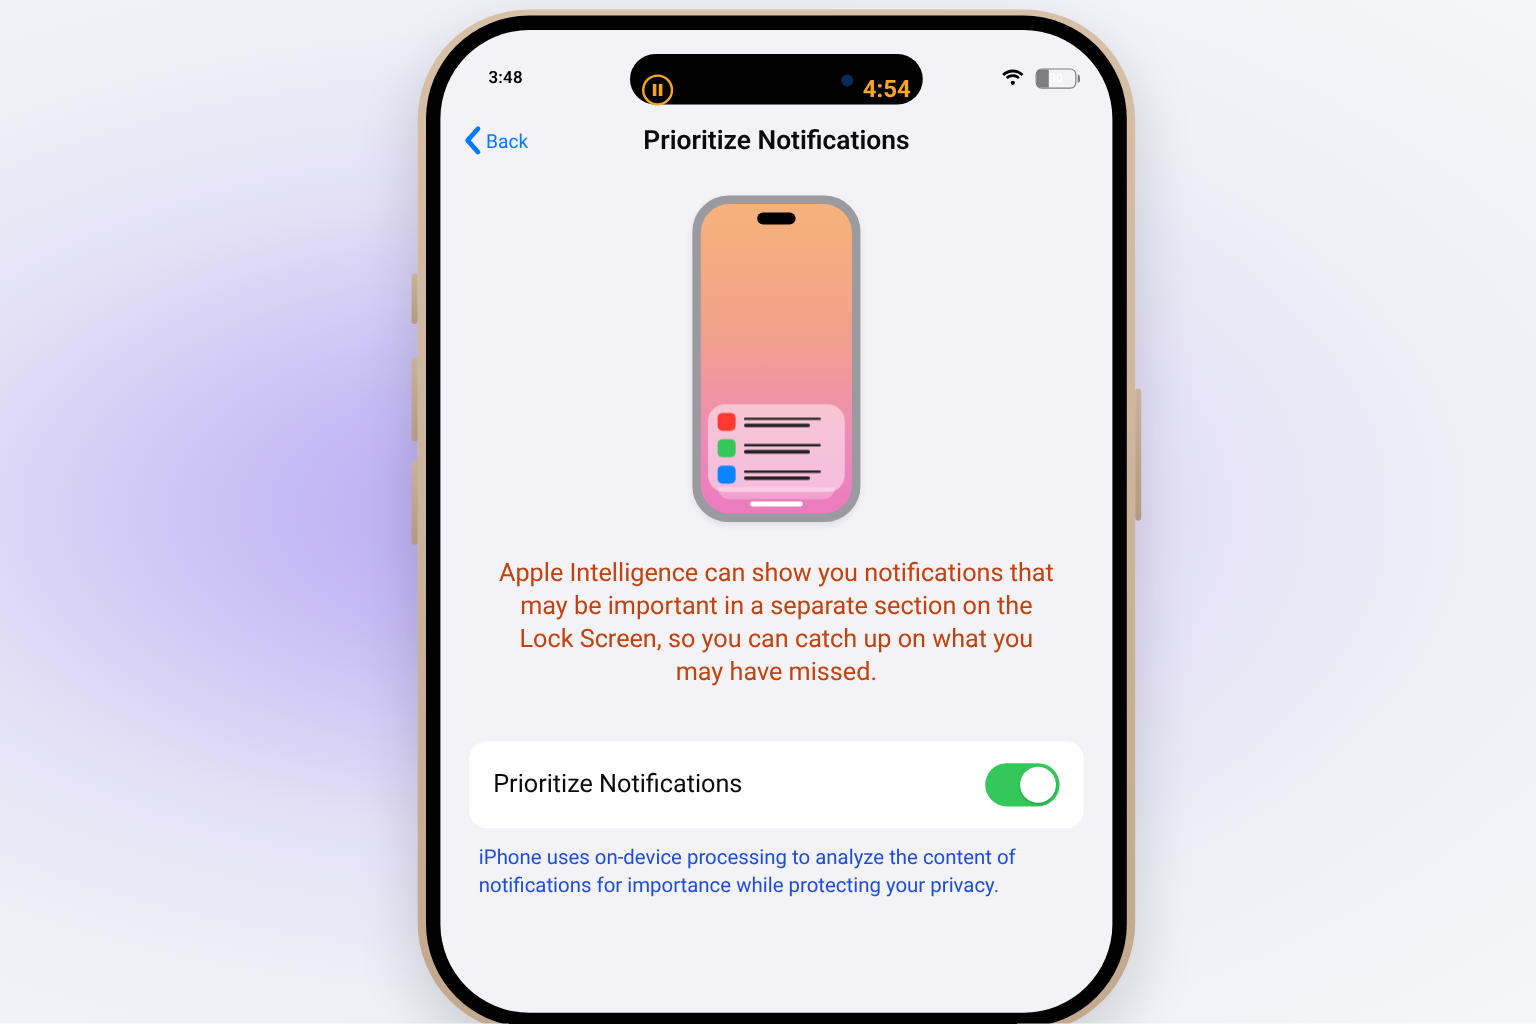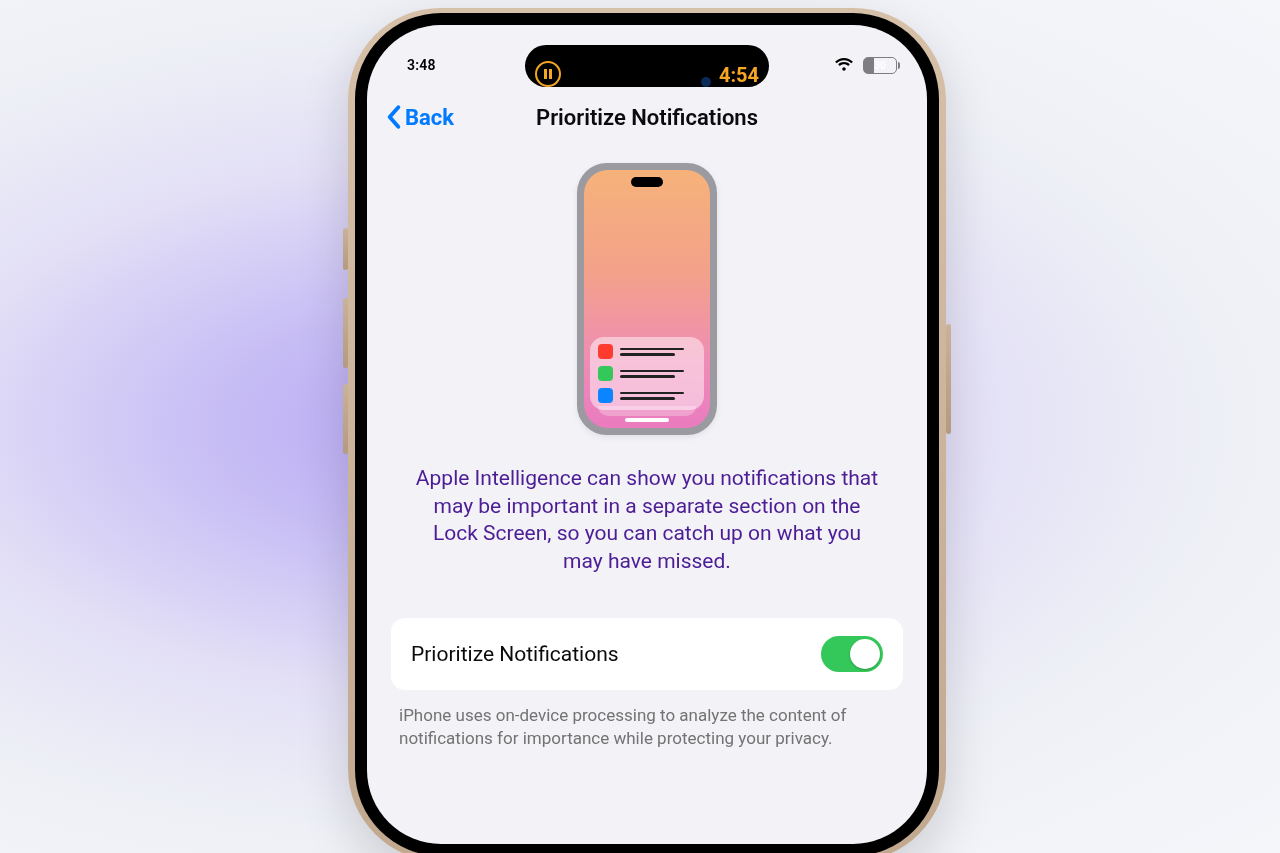--- a/index.html
+++ b/index.html
@@ -68,22 +68,22 @@
   .dynamic-island {
     position: absolute;
     left: 50%;
     transform: translateX(-50%);
     top: 20px;
     width: 244px;
     height: 42px;
     background: #000;
     border-radius: 24px;
     display:flex;
-    align-items:flex-end;
-    padding:0 10px;
+    align-items:flex-start;
+    padding:17px 10px;
     gap:8px;
   }
   .island-pause {
     width:26px;height:26px;border-radius:50%;border:2px solid #f5a623;display:flex;align-items:center;justify-content:center;color:#f5a623;font-size:12px;font-weight:700;
   }
   .island-pause svg { width:10px;height:10px;fill:#f5a623; }
   .island-spacer { flex:1; }
   .island-dot { width:10px;height:10px;border-radius:50%;background:#0a2a5a; }
   .island-time { color:#f5a623;font-weight:700;font-size:20px; }
 
@@ -101,22 +101,22 @@
     display:flex;
     align-items:center;
     justify-content:center;
   }
   .nav-title { font-size:22px;font-weight:600;color:#0b0b0d; }
   .back {
     position:absolute;
     left:18px;
     display:flex;align-items:center;gap:2px;
     color:#007aff;
-    font-size:22px;
-    font-weight:700;
+    font-size:16px;
+    font-weight:400;
     cursor:pointer;
   }
   .back svg { width:18px;height:26px;fill:none;stroke:#007aff;stroke-width:3.6;stroke-linecap:round;stroke-linejoin:round; }
 
   
   .content { padding: 12px 24px 0 24px; display:flex;flex-direction:column;align-items:center; }
 
   
   .illus-wrap { margin-top: 6px; }
   .illus-phone {
@@ -152,21 +152,21 @@
   .app-sq.red{background:#ff3b30;} .app-sq.green{background:#34c759;} .app-sq.blue{background:#0a84ff;}
   .nlines { flex:1; display:flex;flex-direction:column;gap:3px; }
   .nlines .l { height:2.5px;background:#222;border-radius:2px; }
   .nlines .l.short{width:72%;} .nlines .l.med{width:84%;}
   .home-ind { position:absolute;left:50%;transform:translateX(-50%);bottom:6px;width:44px;height:4px;border-radius:2px;background:#fff; }
 
   .desc {
     margin-top:30px;
     text-align:center;
     font-size:21px;
-    color:#4c1d95;
+    color:#c2410c;
     line-height:1.32;
     max-width:470px;
   }
   .desc2 {
     margin-top:26px;
     text-align:center;
     font-size:21px;
     color:#101014;
   }
 
@@ -184,21 +184,21 @@
     width:62px;height:36px;border-radius:20px;background:#34c759;position:relative;cursor:pointer;
   }
   .switch .knob {
     position:absolute;right:3px;top:3px;width:30px;height:30px;border-radius:50%;background:#fff;box-shadow:0 1px 2px rgba(0,0,0,.25);
   }
   .footer-text {
     margin-top:14px;
     width:100%;
     font-size:17px;
     line-height:1.35;
-    color:#737373;
+    color:#1d4ed8;
     padding:0 8px;
   }
 </style>
 </head>
 <body>
 
 <div class="stage">
   <div class="phone">
     <div class="btn-side l1"></div>
     <div class="btn-side l2"></div>

